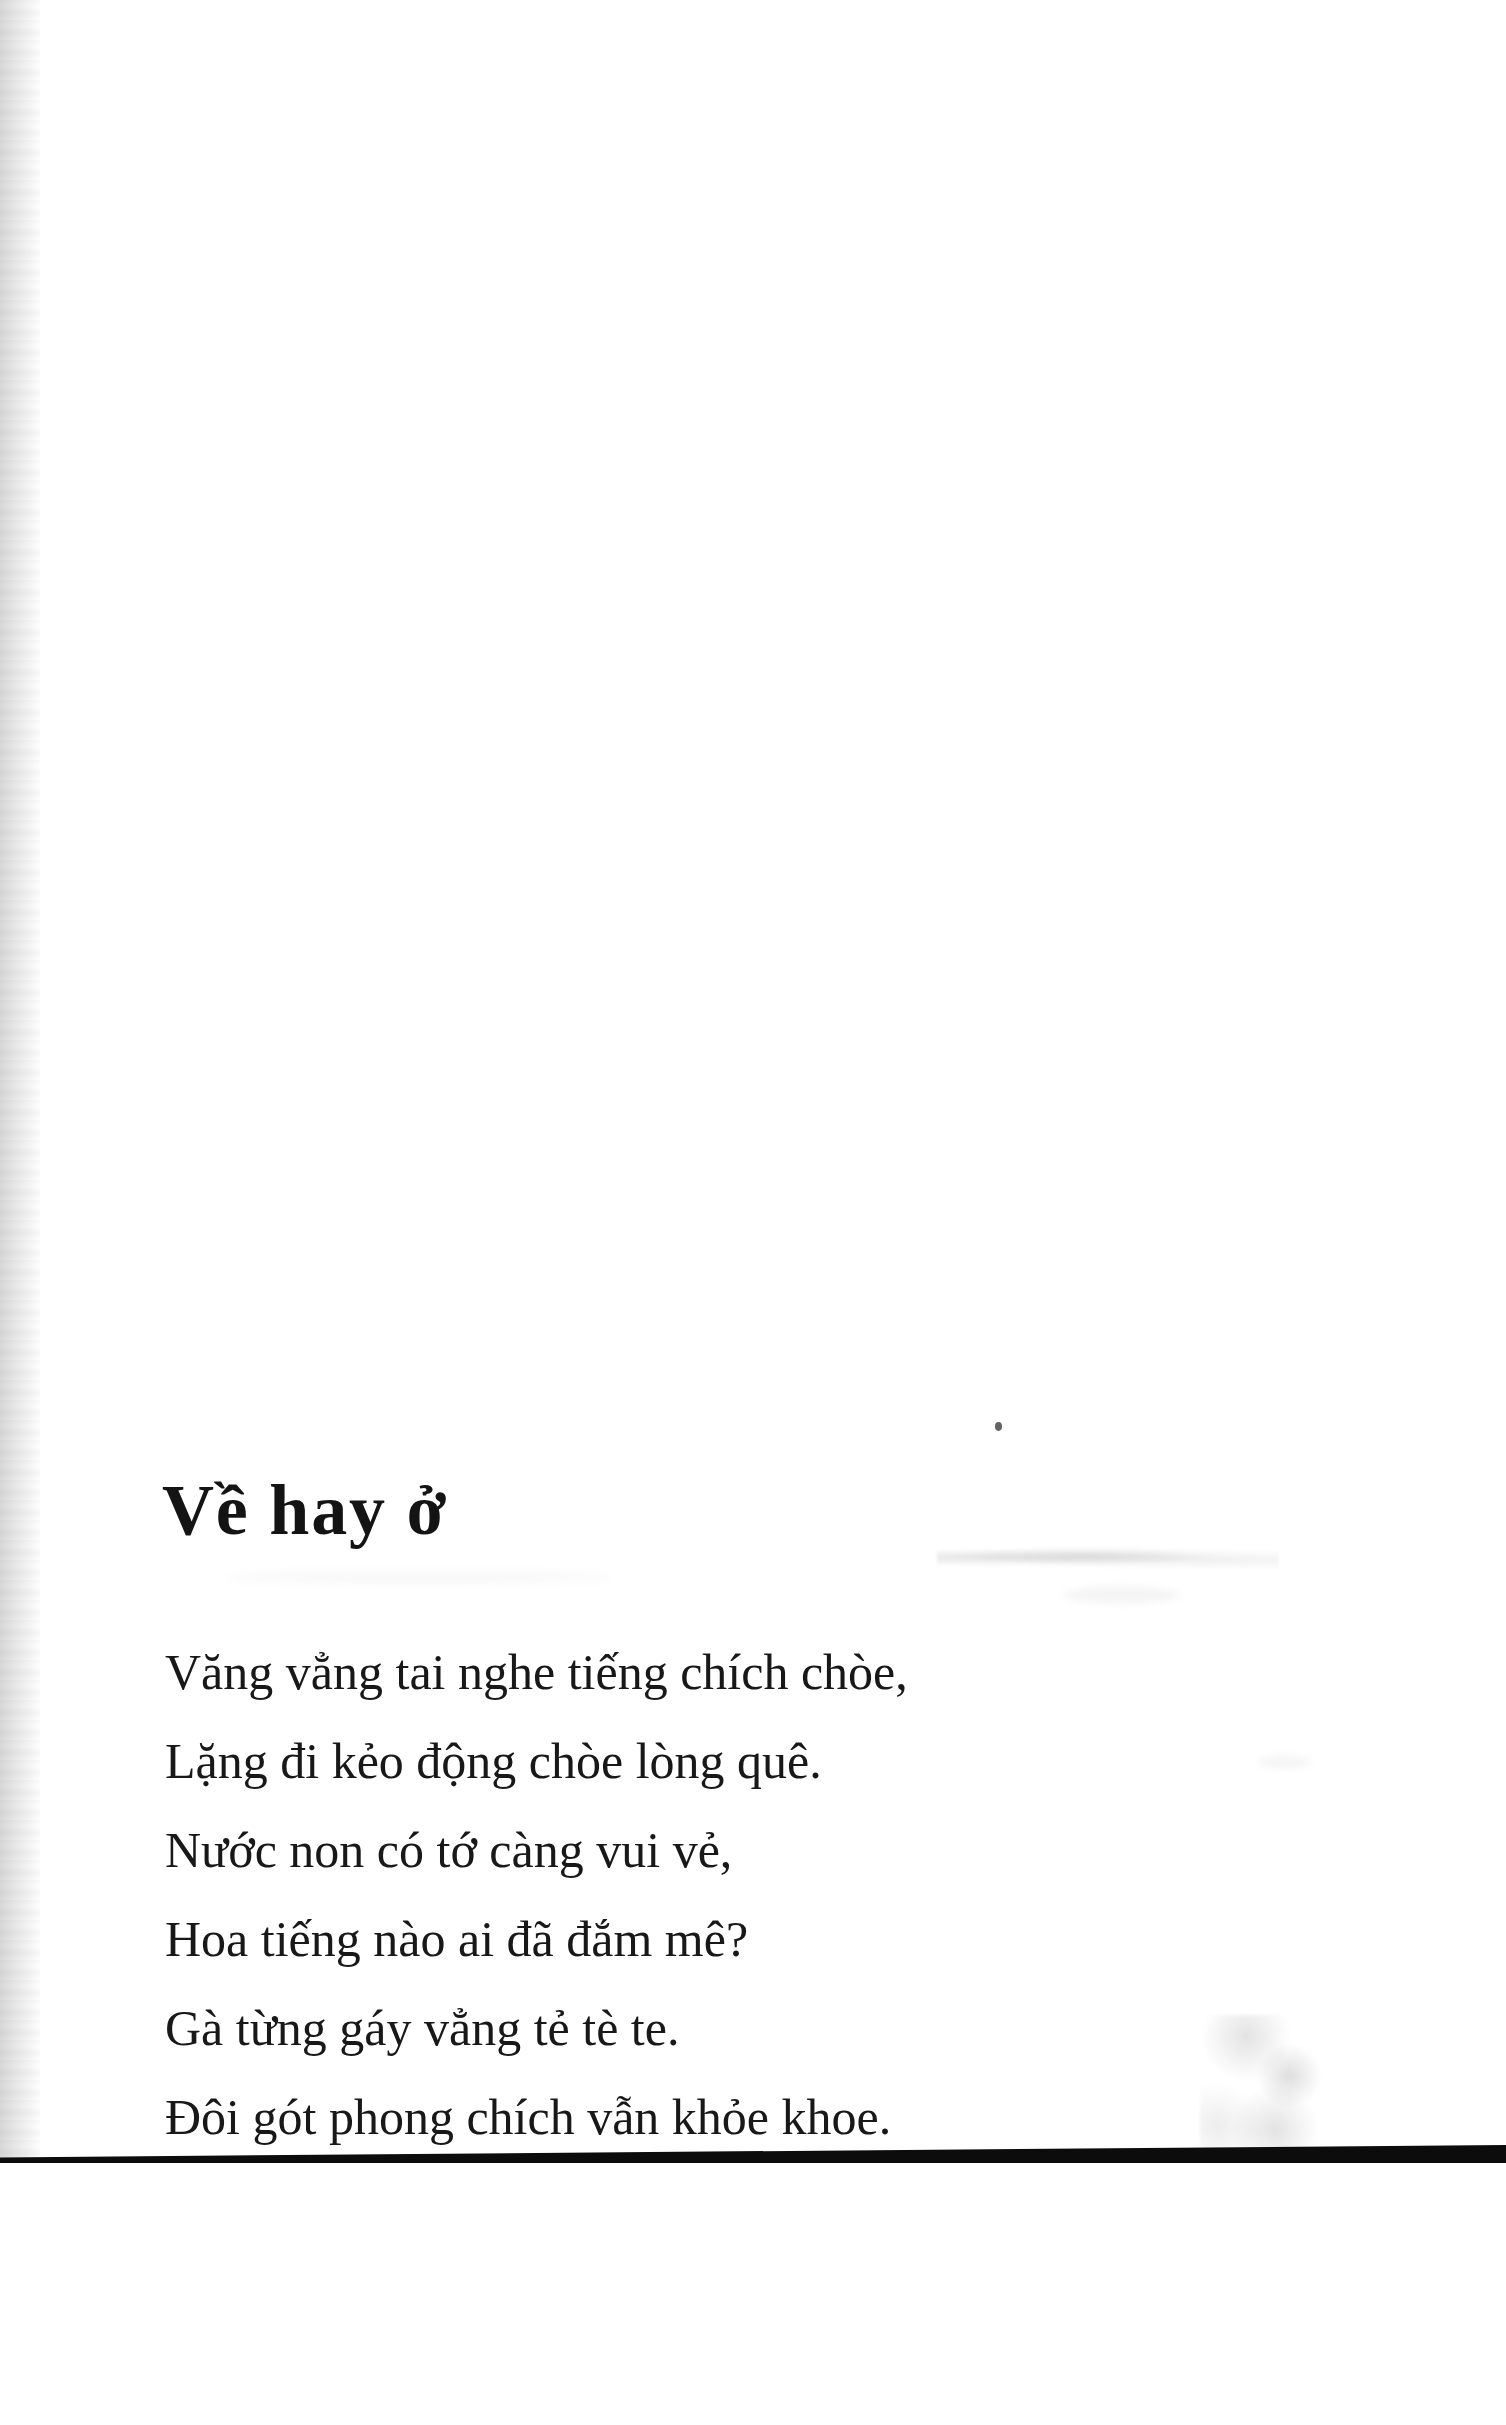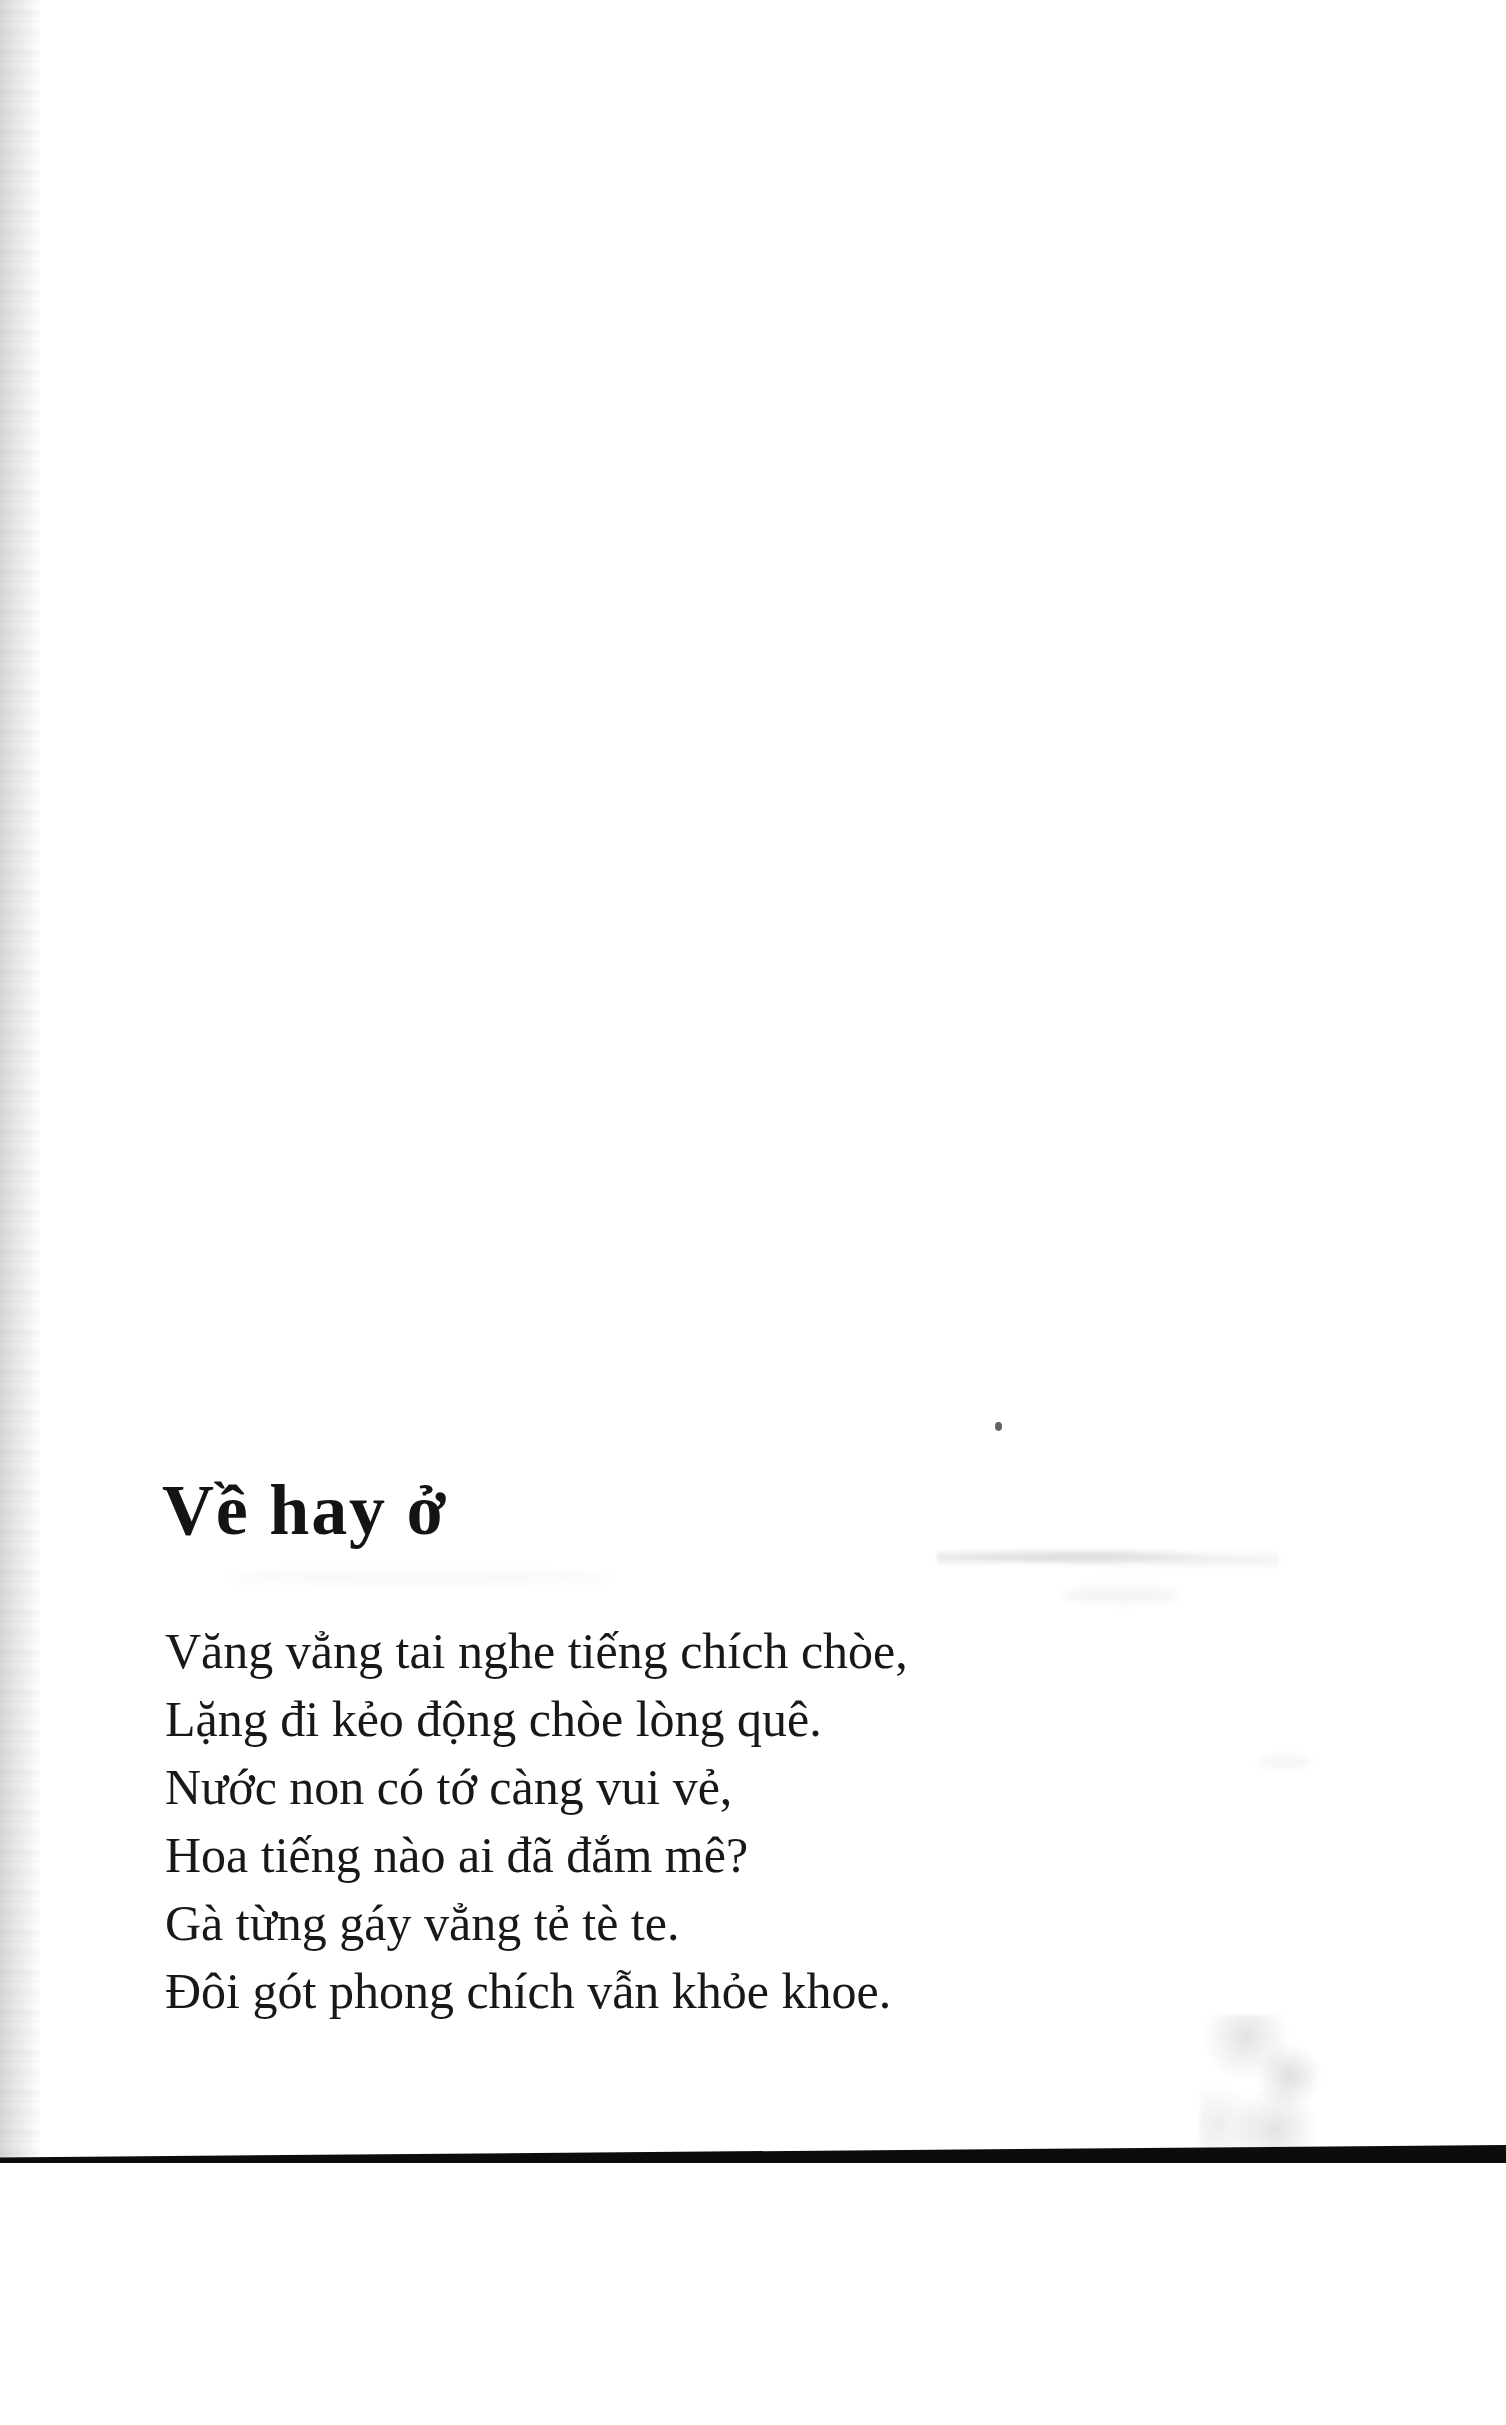--- a/index.html
+++ b/index.html
@@ -53,21 +53,21 @@
 
   .poem-body {
     position: absolute;
     left: 165px;
     top: 1617px;
     font-size: 50px;
     line-height: 68px;
     white-space: nowrap;
     color: #181818;
   }
-  .poem-line { height: 68px; }
+  .poem-line { height: 68px; margin-top: 21px; }
 
   .page-footer {
     position: absolute;
     left: 539px;
     top: 2271px;
     width: 324px;
     height: 65px;
     display: flex;
     align-items: flex-end;
     justify-content: center;

